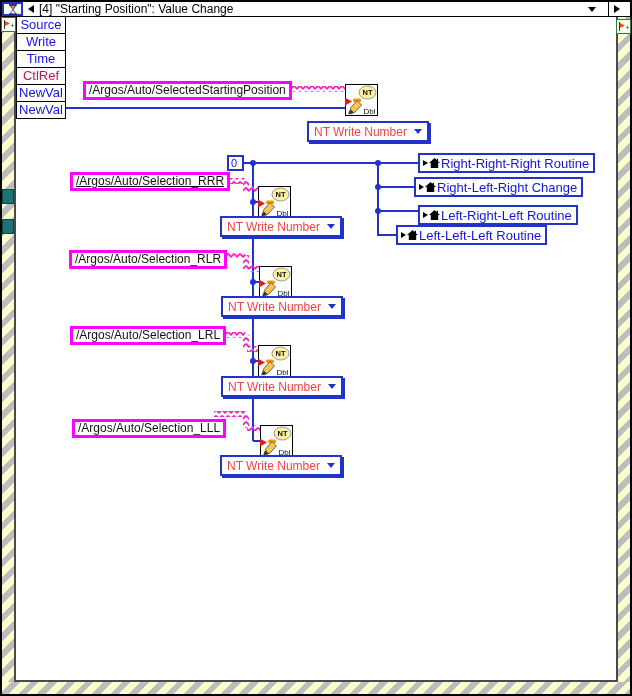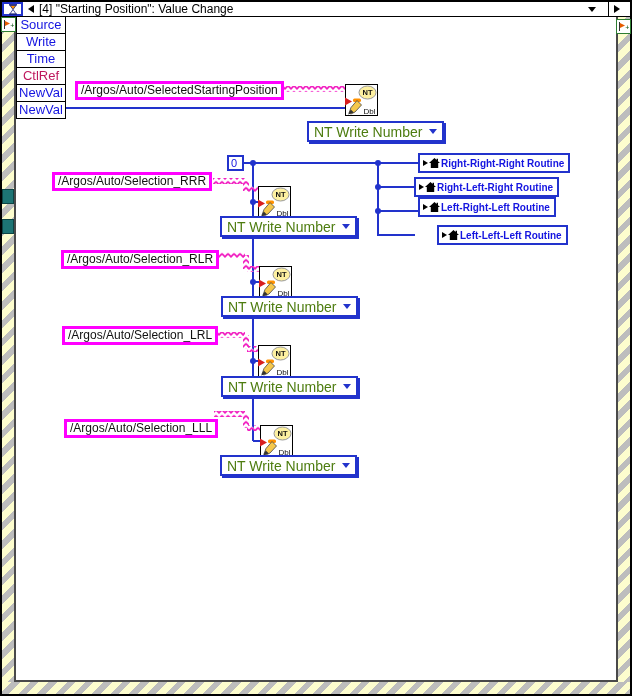--- a/index.html
+++ b/index.html
@@ -21,32 +21,32 @@
   .evt-term{position:absolute;width:13px;height:13px;background:#fff;border:1px solid #2e7d32;display:flex;align-items:center;justify-content:center;font-size:8px;}
   #evt-term-left{left:1px;top:17px;}
   #evt-term-right{left:616px;top:19px;}
   .tunnel{position:absolute;left:2px;width:12px;height:15px;background:#1d7474;border:1px solid #0d4444;box-sizing:border-box;}
   
   #event-node{position:absolute;left:16px;top:16px;width:48px;border:1px solid #000;background:#fff;}
   #event-node .row{height:16px;border-bottom:1px solid #000;font-size:13px;line-height:16px;text-align:center;color:#1414e0;}
   #event-node .row:last-child{border-bottom:none;}
   #event-node .row.teal{color:#be185d;}
   
-  .str-const{position:absolute;background:#fff;border:3px solid #ff00ff;font-size:12px;line-height:13px;color:#111;padding:0 3px;white-space:nowrap;height:13px;}
+  .str-const{position:absolute;background:#fff;border:3px solid #ff00ff;font-size:12px;line-height:13px;color:#111;padding:0 3px;white-space:nowrap;height:13px;margin-left:8px;}
   #zero-const{position:absolute;left:227px;top:155px;width:11px;height:12px;border:2px solid #2233cc;background:#fff;color:#1414e0;font-size:11px;line-height:12px;padding-left:2px;}
   
   .nt-vi{position:absolute;width:26px;height:32px;}
   
   .vi-selector{position:absolute;height:17px;background:#fff;border:2px solid #2233cc;box-shadow:2px 2px 0 0 #2233cc;display:flex;align-items:center;padding:0 5px;box-sizing:content-box;}
-  .vi-selector .sel-label{font-size:14px;color:#4d7c0f;white-space:nowrap;}
+  .vi-selector .sel-label{font-size:12px;color:#ef4444;white-space:nowrap;}
   .vi-selector .sel-arrow{margin-left:7px;width:0;height:0;border-left:4px solid transparent;border-right:4px solid transparent;border-top:5px solid #2233cc;}
   
   .routine{position:absolute;height:16px;background:#fff;border:2px solid #2233cc;display:flex;align-items:center;padding:0 4px 0 3px;white-space:nowrap;}
   .routine .play{width:0;height:0;border-left:5px solid #000;border-top:3px solid transparent;border-bottom:3px solid transparent;margin-right:1px;}
-  .routine .rlabel{font-size:10px;color:#1414e0;margin-left:1px;font-weight:bold;}
+  .routine .rlabel{font-size:13px;color:#1414e0;margin-left:1px;}
   svg.overlay{position:absolute;left:0;top:0;pointer-events:none;}
 </style>
 </head>
 <body>
 
 <div id="page">
 
   <div id="stripe-left" class="stripe"></div>
   <div id="stripe-right" class="stripe"></div>
   <div id="stripe-bottom" class="stripe"></div>
@@ -138,21 +138,21 @@
   <div id="event-node">
     <div class="row">Source</div>
     <div class="row">Write</div>
     <div class="row">Time</div>
     <div class="row teal">CtlRef</div>
     <div class="row">NewVal</div>
     <div class="row">NewVal</div>
   </div>
 
   <div class="str-const" style="left:75px;top:81px;">/Argos/Auto/SelectedStartingPosition</div>
-  <div class="str-const" style="left:52px;top:172px;">/Argos/Auto/Selection_RRR</div>
+  <div class="str-const" style="left:62px;top:172px;text-decoration:underline;">/Argos/Auto/Selection_RRR</div>
   <div class="str-const" style="left:61px;top:250px;">/Argos/Auto/Selection_RLR</div>
   <div class="str-const" style="left:62px;top:326px;">/Argos/Auto/Selection_LRL</div>
   <div class="str-const" style="left:64px;top:419px;">/Argos/Auto/Selection_LLL</div>
 
   <div id="zero-const">0</div>
 
   <div class="nt-vi" style="left:345px;top:84px;">
     <svg width="33" height="32" viewBox="0 0 33 32">
       <rect x="0.5" y="0.5" width="32" height="31" fill="#fff" stroke="#000"></rect>
       <ellipse cx="22.5" cy="8.5" rx="8.5" ry="6.5" fill="#fdf0a0" stroke="#999"></ellipse>
@@ -239,30 +239,30 @@
     <svg width="11" height="10" viewBox="0 0 11 10">
         <path d="M5.5,0 L0,5 H1.8 V10 H9.2 V5 H11 L9,3.2 V0.8 H7.6 V2 Z" fill="#000"></path>
       </svg>
     <span class="rlabel">Right-Right-Right Routine</span>
   </div>
   <div class="routine" style="left:414px;top:177px;">
     <span class="play"></span>
     <svg width="11" height="10" viewBox="0 0 11 10">
         <path d="M5.5,0 L0,5 H1.8 V10 H9.2 V5 H11 L9,3.2 V0.8 H7.6 V2 Z" fill="#000"></path>
       </svg>
-    <span class="rlabel">Right-Left-Right Routine</span>
-  </div>
-  <div class="routine" style="left:418px;top:197px;justify-content:space-between;">
+    <span class="rlabel">Right-Left-Right Change</span>
+  </div>
+  <div class="routine" style="left:418px;top:205px;justify-content:space-between;">
     <span class="play"></span>
     <svg width="11" height="10" viewBox="0 0 11 10">
         <path d="M5.5,0 L0,5 H1.8 V10 H9.2 V5 H11 L9,3.2 V0.8 H7.6 V2 Z" fill="#000"></path>
       </svg>
     <span class="rlabel">Left-Right-Left Routine</span>
   </div>
-  <div class="routine" style="left:437px;top:225px;">
+  <div class="routine" style="left:396px;top:225px;">
     <span class="play"></span>
     <svg width="11" height="10" viewBox="0 0 11 10">
         <path d="M5.5,0 L0,5 H1.8 V10 H9.2 V5 H11 L9,3.2 V0.8 H7.6 V2 Z" fill="#000"></path>
       </svg>
     <span class="rlabel">Left-Left-Left Routine</span>
   </div>
 
 </div>
 
 </body></html>

